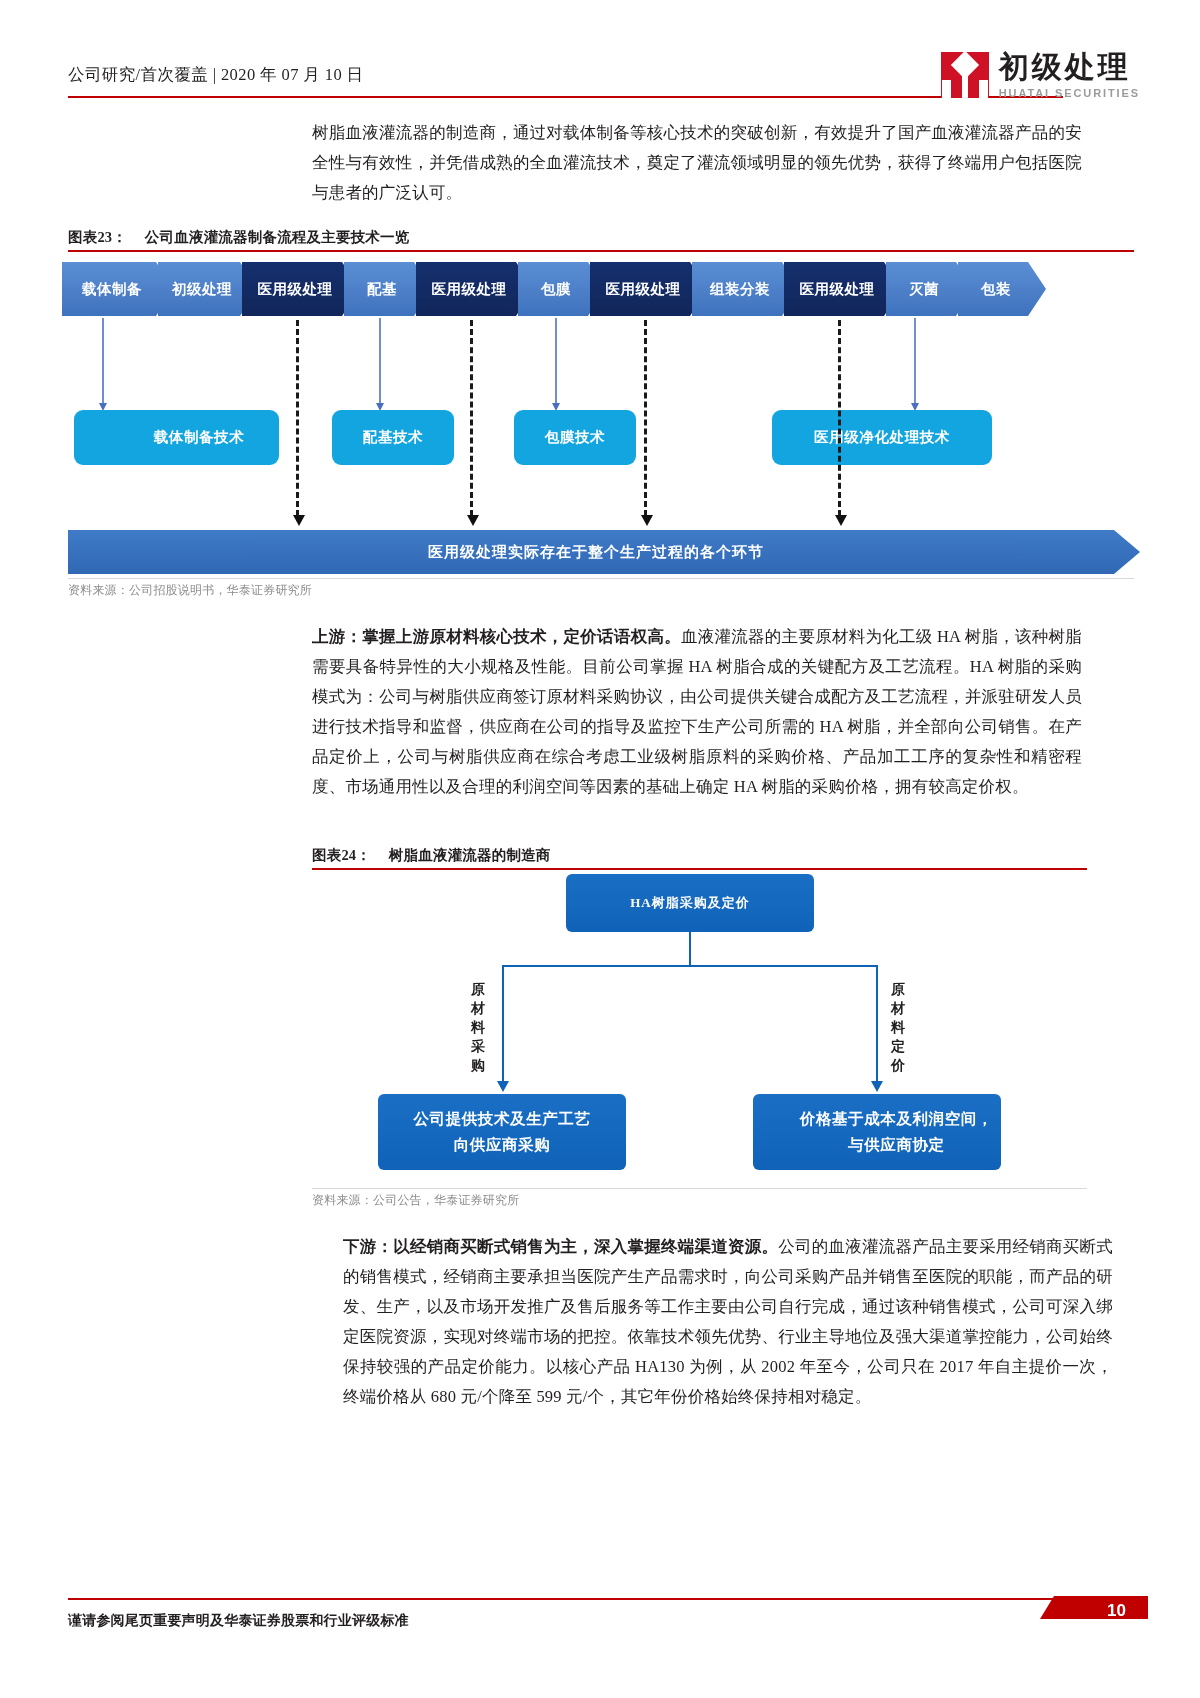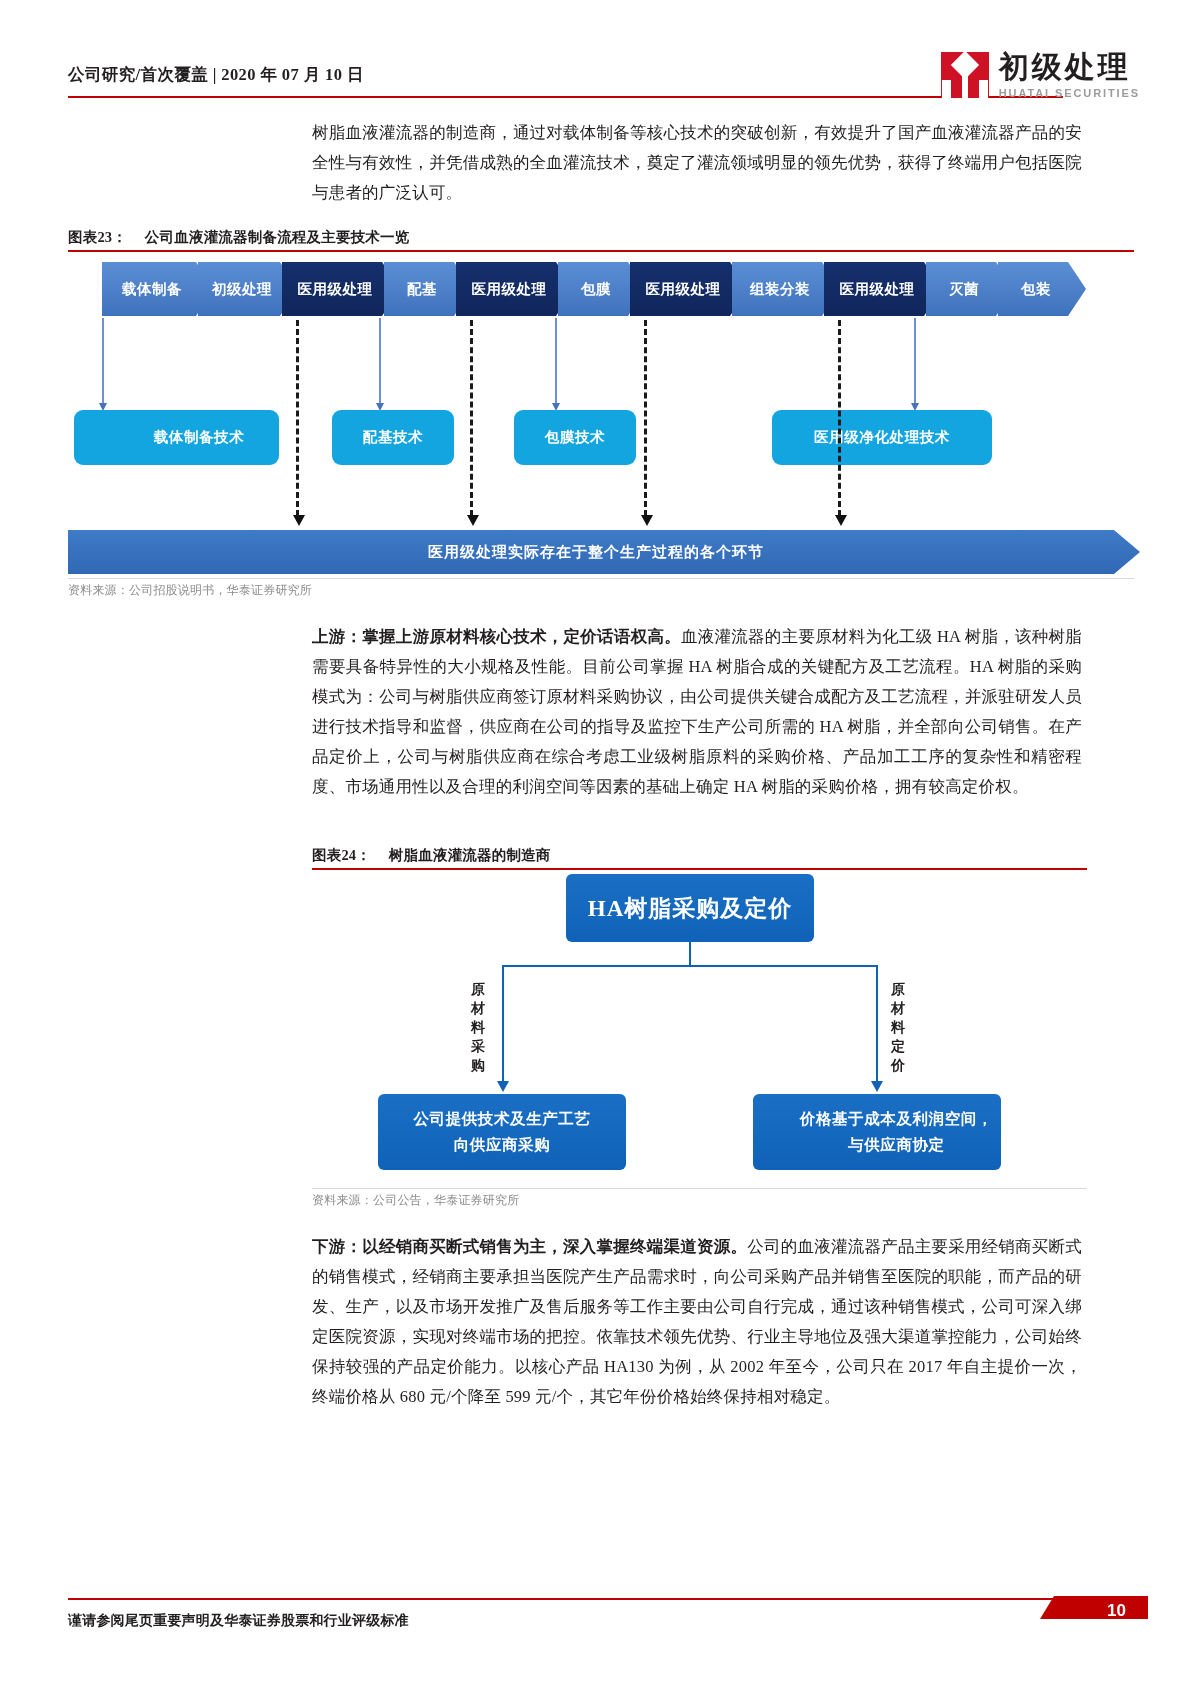--- a/index.html
+++ b/index.html
@@ -28,21 +28,21 @@
     top: 52px;
     left: 68px;
     right: 60px;
     height: 56px;
   }
   .header-left {
     position: absolute;
     left: 0;
     top: 12px;
     font-size: 16.5px;
-    font-weight: bold;
+    font-weight: normal;
     letter-spacing: 0.4px;
     color: #231f20;
     font-family: "Liberation Serif", serif;
   }
   .header-rule {
     position: absolute;
     left: 0;
     top: 44px;
     width: 995px;
     height: 2px;
@@ -170,21 +170,20 @@
     justify-content: center;
     color: #ffffff;
     font-size: 14.5px;
     font-weight: bold;
     letter-spacing: 0.5px;
     clip-path: polygon(0 0, calc(100% - 18px) 0, 100% 50%, calc(100% - 18px) 100%, 0 100%);
     text-align: center;
     font-family: "Liberation Serif", serif;
     box-sizing: border-box;
     padding-right: 12px;
-    margin-left: 40px;
   }
   .chev.light { background: linear-gradient(180deg,#5b8fd4 0%, #3f72bd 100%); }
   .chev.dark  { background: linear-gradient(180deg,#15306e 0%, #11265a 100%); }
 
   .techbox {
     position: absolute;
     height: 55px;
     border-radius: 9px;
     background: #13a5e0;
     color: #ffffff;
@@ -247,28 +246,28 @@
     left: 312px;
     top: 868px;
     width: 775px;
     height: 318px;
   }
   .node-top {
     position: absolute;
     left: 254px;
     top: 6px;
     width: 248px;
-    height: 68px;
+    height: 58px;
     border-radius: 6px;
     background: linear-gradient(180deg,#1a6fc4 0%, #0f62b8 100%);
     color: #ffffff;
     display: flex;
     align-items: center;
     justify-content: center;
-    font-size: 23px;
+    font-size: 13px;
     font-weight: bold;
     letter-spacing: 1px;
     font-family: "Liberation Serif", serif;
   }
   .node-bot {
     position: absolute;
     top: 226px;
     width: 248px;
     height: 76px;
     border-radius: 6px;
@@ -453,21 +452,21 @@
       <div>
         <div>价格基于成本及利润空间，</div>
         <div>与供应商协定</div>
       </div>
     </div>
   </div>
 
   <div class="figsrc-rule" style="left:312px; top:1188px; width:775px;"></div>
   <div class="figsrc" style="left:312px; top:1192px;">资料来源：公司公告，华泰证券研究所</div>
 
-  <div class="bodytext" style="top:1232px;">
+  <div class="bodytext" style="top:1232px;margin-left:31px;">
     <b>下游：以经销商买断式销售为主，深入掌握终端渠道资源。</b><span>公司的血液灌流器产品主要采用经销商买断式的销售模式，经销商主要承担当医院产生产品需求时，向公司采购产品并销售至医院的职能，而产品的研发、生产，以及市场开发推广及售后服务等工作主要由公司自行完成，通过该种销售模式，公司可深入绑定医院资源，实现对终端市场的把控。依靠技术领先优势、行业主导地位及强大渠道掌控能力，公司始终保持较强的产品定价能力。以核心产品 HA130 为例，从 2002 年至今，公司只在 2017 年自主提价一次，终端价格从 680 元/个降至 599 元/个，其它年份价格始终保持相对稳定。</span>
   </div>
 
   <div class="footer-rule"></div>
   <div class="footer-text">谨请参阅尾页重要声明及华泰证券股票和行业评级标准</div>
   <div class="pageno-wrap">
     <div class="pageno-shape"></div>
     <div class="pageno-text">10</div>
   </div>
 

